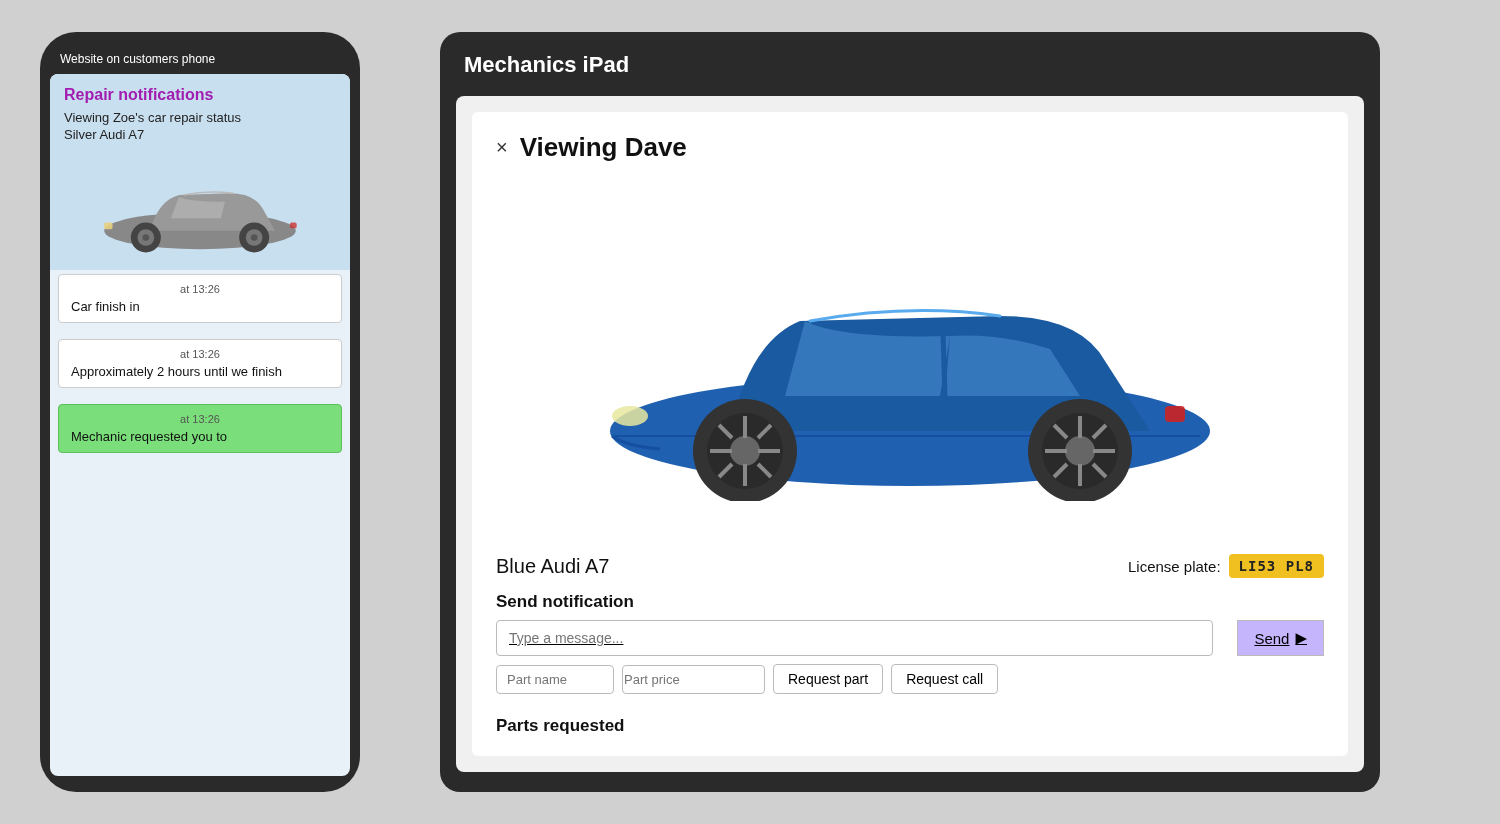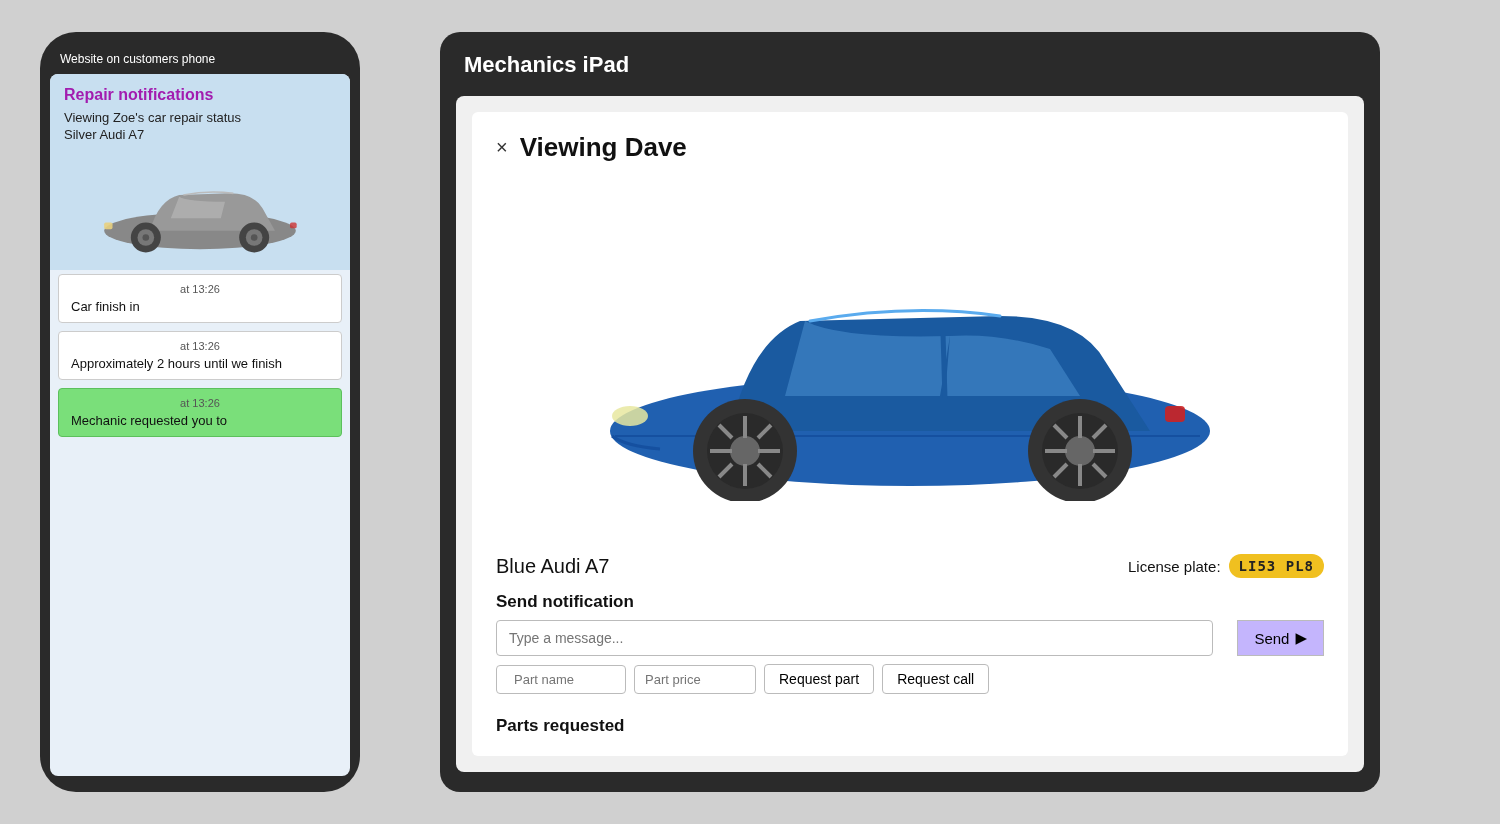--- a/index.html
+++ b/index.html
@@ -63,21 +63,21 @@
       padding: 10px;
       display: flex;
       justify-content: center;
       align-items: center;
     }
     .phone-notifications {
       flex: 1;
       overflow: hidden;
       display: flex;
       flex-direction: column;
-      gap: 0;
+      gap: 8px;
     }
     .notif-card {
       background: white;
       border: 1px solid #ccc;
       margin: 4px 8px;
       padding: 8px 12px;
       border-radius: 4px;
     }
     .notif-card.green {
       background: #7adf7a;
@@ -171,37 +171,38 @@
     .license-plate-label {
       font-size: 15px;
       color: #111;
     }
     .license-plate {
       background: #f0c020;
       color: #222;
       font-size: 14px;
       font-weight: bold;
       padding: 4px 10px;
-      border-radius: 12px;
+      border-radius: 4px;
       font-family: monospace;
       letter-spacing: 1px;
     }
     .send-notif-section {
       margin-bottom: 10px;
     }
     .send-notif-title {
       font-size: 17px;
       font-weight: bold;
       color: #111;
       margin-bottom: 8px;
     }
     .message-row {
       display: flex;
       gap: 24px;
       margin-bottom: 8px;
+      text-decoration: underline;
     }
     .message-input {
       flex: 1;
       border: 1px solid #bbb;
       border-radius: 4px;
       padding: 8px 12px;
       font-size: 14px;
       color: #888;
     }
     .send-btn {
@@ -217,32 +218,32 @@
       white-space: nowrap;
     }
     .parts-row {
       display: flex;
       gap: 8px;
       align-items: center;
     }
     .part-name-input {
       border: 1px solid #bbb;
       border-radius: 4px;
-      padding: 6px 17px;
-      font-size: 13px;
-      color: #888;
-      width: 130px;
-    }
-    .part-price-input {
-      border: 1px solid #bbb;
-      border-radius: 4px;
       padding: 6px 10px;
       font-size: 13px;
       color: #888;
-      width: 122px;
+      width: 118px;
+    }
+    .part-price-input {
+      border: 1px solid #bbb;
+      border-radius: 4px;
+      padding: 6px 1px;
+      font-size: 13px;
+      color: #888;
+      width: 143px;
     }
     .request-btn {
       background: white;
       border: 1px solid #bbb;
       border-radius: 4px;
       padding: 6px 14px;
       font-size: 14px;
       cursor: pointer;
     }
     .parts-requested-title {

